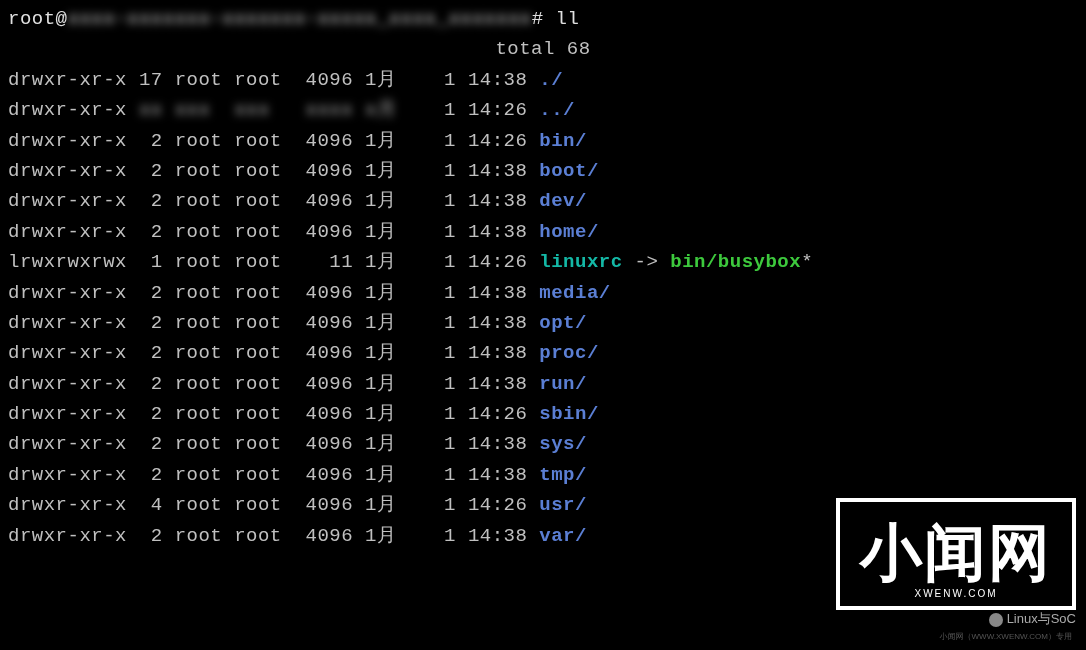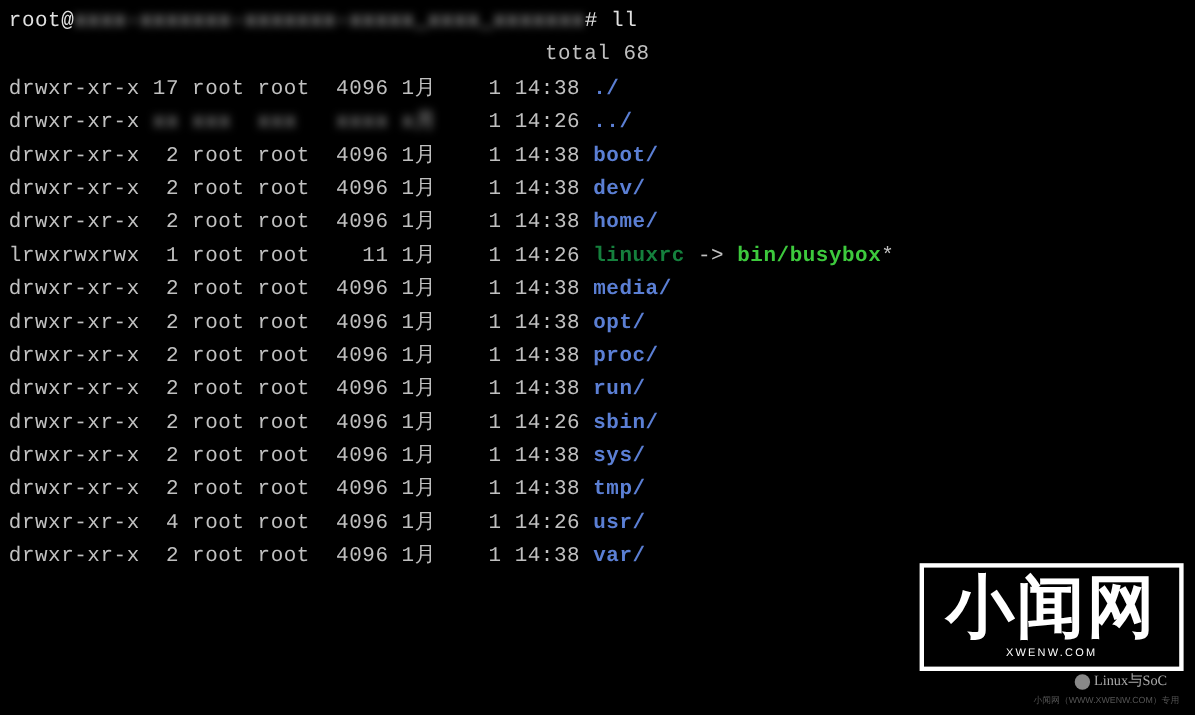--- a/index.html
+++ b/index.html
@@ -20,59 +20,59 @@
       position: relative;
     }
     .line {
       white-space: pre;
       letter-spacing: 0.5px;
       font-family: Liberation Mono, monospace;
     }
     .white { color: #e0e0e0; }
     .gray { color: #c0c0c0; text-align: center; }
     .blue { color: #5b7fd4; font-weight: bold; }
-    .cyan { color: #15803d; font-weight: bold; }
+    .cyan { color: #14b8a6; font-weight: bold; }
     .green { color: #3dc93d; font-weight: bold; margin-top: 46px; }
     .blurred {
       filter: blur(4px);
       display: inline-block;
     }
     .prompt-line {
       display: flex;
     }
     .watermark-box {
       position: absolute;
       right: 10px;
       bottom: 40px;
       border: 4px solid #fff;
       background: rgba(0,0,0,0.5);
-      padding: 6px 20px 4px 20px;
+      padding: 20px 20px 4px 20px;
       color: #fff;
       text-align: center;
     }
     .watermark-title {
       font-size: 62px;
       font-weight: bold;
       font-family: sans-serif;
       letter-spacing: 2px;
       line-height: 1;
     }
     .watermark-sub {
       font-size: 10px;
       font-family: sans-serif;
       letter-spacing: 2px;
       margin-top: 2px;
     }
     .wechat-mark {
       position: absolute;
-      right: 25px;
+      right: 10px;
       bottom: 20px;
       font-size: 13px;
       color: #aaa;
-      font-family: Liberation Serif, serif;
+      font-family: Liberation Sans, sans-serif;
       display: flex;
       align-items: center;
       gap: 4px;
     }
     .wechat-icon {
       width: 14px;
       height: 14px;
       background: #888;
       border-radius: 50%;
       display: inline-block;
@@ -87,20 +87,21 @@
     }
   </style>
 </head>
 <body>
 
 <div id="terminal">
     <div class="line prompt-line"><span class="white">root@</span><span class="white blurred">xxxx-xxxxxxx-xxxxxxx-xxxxx_xxxx_xxxxxxx</span><span class="white"># </span><span class="white">ll</span></div>
     <div class="line gray">total 68</div>
     <div class="line"><span class="gray">drwxr-xr-x</span> <span class="gray">17 root root  4096 1月 </span><span class="gray">   1 14:38 </span><span class="blue">./</span></div>
     <div class="line"><span class="gray">drwxr-xr-x</span> <span class="gray blurred">xx xxx  xxx   xxxx x月 </span><span class="gray">   1 14:26 </span><span class="blue">../</span></div>
+    <div class="line"><span class="gray">drwxr-xr-x</span> <span class="gray"> 2 root root  4096 1月 </span><span class="gray">   1 14:26 </span><span class="blue">bin/</span></div>
     <div class="line"><span class="gray">drwxr-xr-x</span> <span class="gray"> 2 root root  4096 1月 </span><span class="gray">   1 14:38 </span><span class="blue">boot/</span></div>
     <div class="line"><span class="gray">drwxr-xr-x</span> <span class="gray"> 2 root root  4096 1月 </span><span class="gray">   1 14:38 </span><span class="blue">dev/</span></div>
     <div class="line"><span class="gray">drwxr-xr-x</span> <span class="gray"> 2 root root  4096 1月 </span><span class="gray">   1 14:38 </span><span class="blue">home/</span></div>
     <div class="line"><span class="gray">lrwxrwxrwx</span> <span class="gray"> 1 root root    11 1月 </span><span class="gray">   1 14:26 </span><span class="cyan">linuxrc</span><span class="gray"> -&gt; </span><span class="green">bin/busybox</span><span class="gray">*</span></div>
     <div class="line"><span class="gray">drwxr-xr-x</span> <span class="gray"> 2 root root  4096 1月 </span><span class="gray">   1 14:38 </span><span class="blue">media/</span></div>
     <div class="line"><span class="gray">drwxr-xr-x</span> <span class="gray"> 2 root root  4096 1月 </span><span class="gray">   1 14:38 </span><span class="blue">opt/</span></div>
     <div class="line"><span class="gray">drwxr-xr-x</span> <span class="gray"> 2 root root  4096 1月 </span><span class="gray">   1 14:38 </span><span class="blue">proc/</span></div>
     <div class="line"><span class="gray">drwxr-xr-x</span> <span class="gray"> 2 root root  4096 1月 </span><span class="gray">   1 14:38 </span><span class="blue">run/</span></div>
     <div class="line"><span class="gray">drwxr-xr-x</span> <span class="gray"> 2 root root  4096 1月 </span><span class="gray">   1 14:26 </span><span class="blue">sbin/</span></div>
     <div class="line"><span class="gray">drwxr-xr-x</span> <span class="gray"> 2 root root  4096 1月 </span><span class="gray">   1 14:38 </span><span class="blue">sys/</span></div>

